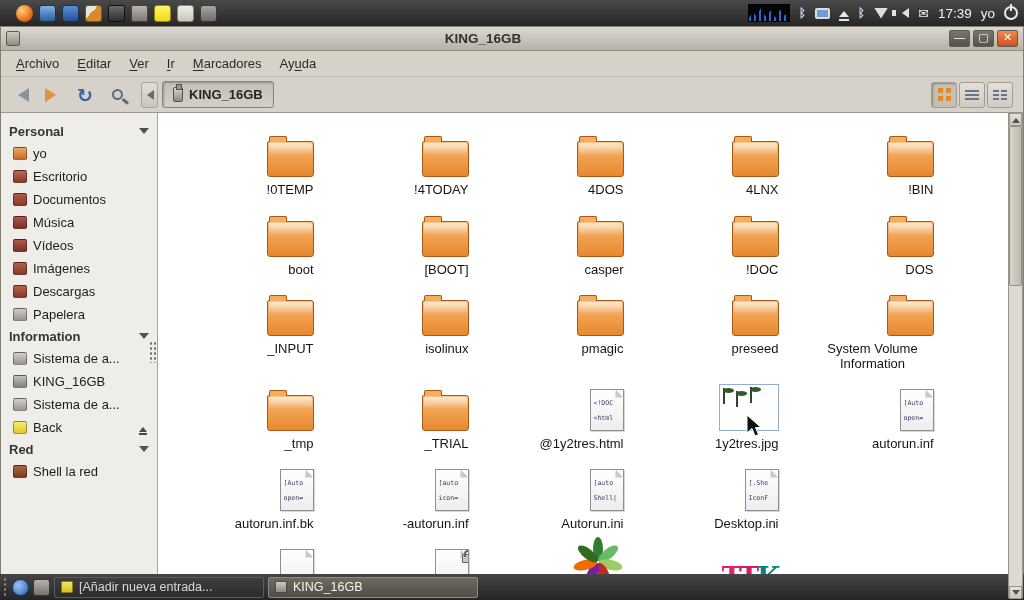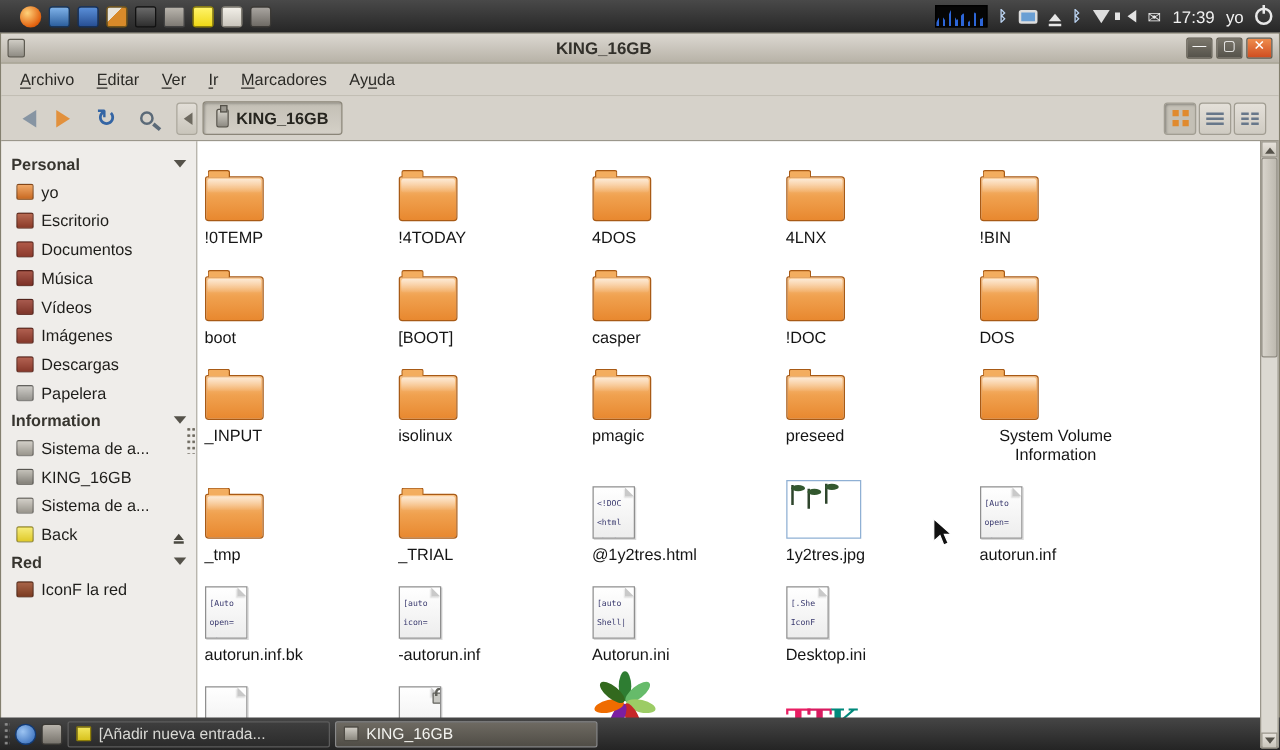--- a/index.html
+++ b/index.html
@@ -104,21 +104,21 @@
   .ic-volume-yellow{background:linear-gradient(#f6ec7a,#e0ca2a)}
   .ic-network{background:linear-gradient(#a86448,#7c3c22)}
   .sb-eject{margin-left:auto;width:0;height:0;border:4px solid transparent;border-bottom:5px solid #4a4840;position:relative;margin-right:6px}
   .sb-eject::after{content:"";position:absolute;left:-4px;top:6px;width:8px;height:2px;background:#4a4840}
   .grip{position:absolute;right:1px;top:228px;width:7px;height:22px;
     background:radial-gradient(circle,#6e6a60 1px,transparent 1.3px);background-size:4px 5px}
 
   .main{flex:1;background:#fff;overflow:hidden;position:relative}
   .files{display:grid;grid-template-columns:repeat(5,155px);grid-template-rows:80px 79px 95px 80px 80px 80px;
     padding:14px 0 0 3px;justify-items:center}
-  .fi{width:150px;display:flex;flex-direction:column;align-items:flex-start}
+  .fi{width:150px;display:flex;flex-direction:column;align-items:flex-end}
   .fi-iconbox{height:50px;display:flex;align-items:flex-end;justify-content:center;margin-bottom:5px}
   .fi-label{max-width:122px;text-align:center;line-height:15px;color:#151515;font-size:13px;word-wrap:break-word}
 
   
   .ic-folder{width:47px;height:36px;position:relative;border-radius:2px 3px 3px 3px;
     background:linear-gradient(180deg,#f9c489 0%,#f0a14f 45%,#e8882f 100%);border:1px solid #a85a15}
   .ic-folder::before{content:"";position:absolute;top:-6px;left:1px;width:16px;height:5px;
     background:#f3ad5f;border:1px solid #a85a15;border-bottom:none;border-radius:2px 2px 0 0}
   .ic-folder::after{content:"";position:absolute;left:1px;right:1px;top:1px;height:11px;border-radius:2px;
     background:linear-gradient(rgba(255,255,255,.65),rgba(255,255,255,.05))}
@@ -317,21 +317,21 @@
           <span class="sb-icon ic-volume-yellow"></span>
           <span class="sb-label">Back</span>
           <span class="sb-eject"></span>
         </div>
         <div class="sb-header">
           <span>Red</span>
           <span class="sb-expander"></span>
         </div>
         <div class="sb-item">
           <span class="sb-icon ic-network"></span>
-          <span class="sb-label">IconF la red</span>
+          <span class="sb-label">Shell la red</span>
         </div>
       </div>
     <div class="main">
       <div class="files">
           <div class="fi">
             <div class="fi-iconbox">
               <span class="ic-folder"></span>
             </div>
             <div class="fi-label">!0TEMP</div>
           </div>

